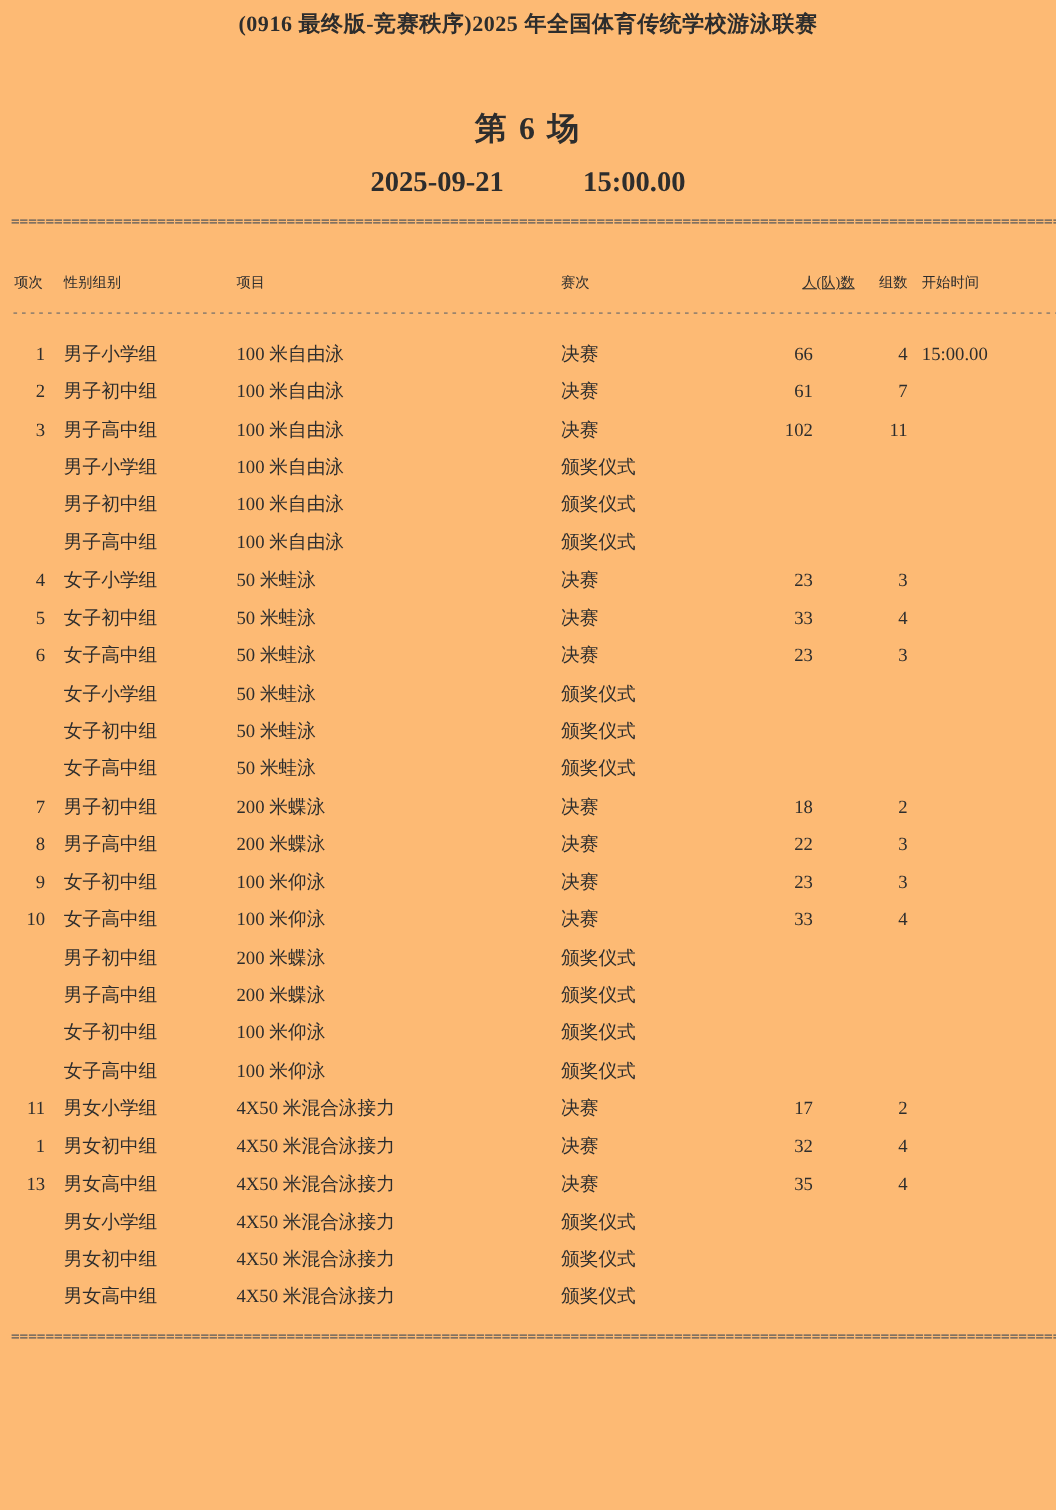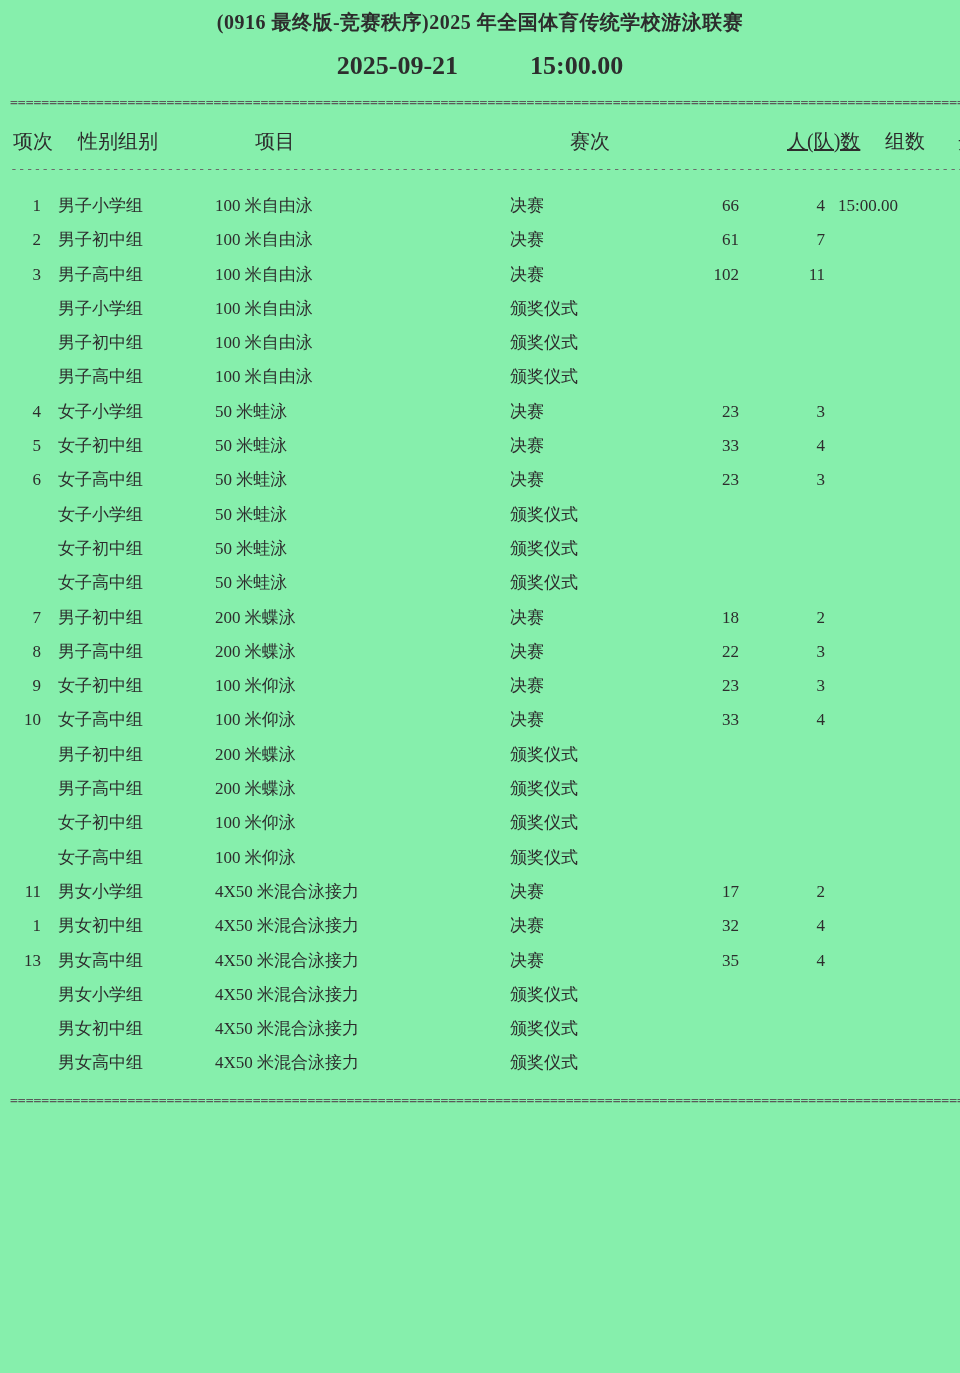--- a/index.html
+++ b/index.html
@@ -1,21 +1,21 @@
 <!DOCTYPE html>
 <html><head>
 <meta charset="utf-8">
 <style>
   html, body { margin: 0; padding: 0; background: #ffffff; }
   .page {
     position: relative;
     width: 960px;
     height: 1373px;
     margin: 0 auto;
-    background: #86efac;
+    background: #fdba74;
     color: #2d2d2d;
     font-family: "Liberation Serif", "DejaVu Serif", serif;
     overflow: hidden;
     box-sizing: border-box;
   }
   .doc-header {
     padding-top: 10px;
     text-align: center;
     font-size: 20px;
     font-weight: bold;
@@ -51,24 +51,23 @@
   }
   .sep-top { margin-top: 14px; }
   .sep-dash { margin-top: 10px; line-height: 12px; color: #6a6a6a; }
   .sep-bottom { margin-top: 12px; }
   .grid {
     display: grid;
     grid-template-columns: 46px 157px 295px 197px 72px 46px auto;
     padding: 0 12px;
   }
   .thead {
-    margin-top: 20px;
-    font-size: 20px;
+    margin-top: 36px;
+    font-size: 13px;
     line-height: 24px;
-    gap: 20px;
   }
   .rows { margin-top: 14px; }
   .trow {
     height: 34.3px;
     line-height: 34.3px;
     font-size: 17px;
   }
   .cell { white-space: nowrap; overflow: visible; }
   .thead .cell-num { padding-left: 1px; }
   .trow .cell-num { text-align: right; padding-right: 17px; }
@@ -78,20 +77,21 @@
   .cell-groups { text-align: right; }
   .cell-time { padding-left: 13px; }
 </style>
 </head>
 <body>
 
 <div class="page">
 
   <div class="doc-header">(0916 最终版-竞赛秩序)2025 年全国体育传统学校游泳联赛</div>
 
+  <div class="session-title">第 6 场</div>
 
   <div class="session-datetime">
     <span>2025-09-21</span>
     <span>15:00.00</span>
   </div>
 
   <div class="sep sep-top">======================================================================================================================================================</div>
 
   <div class="grid thead">
     <div class="cell cell-num">项次</div>

